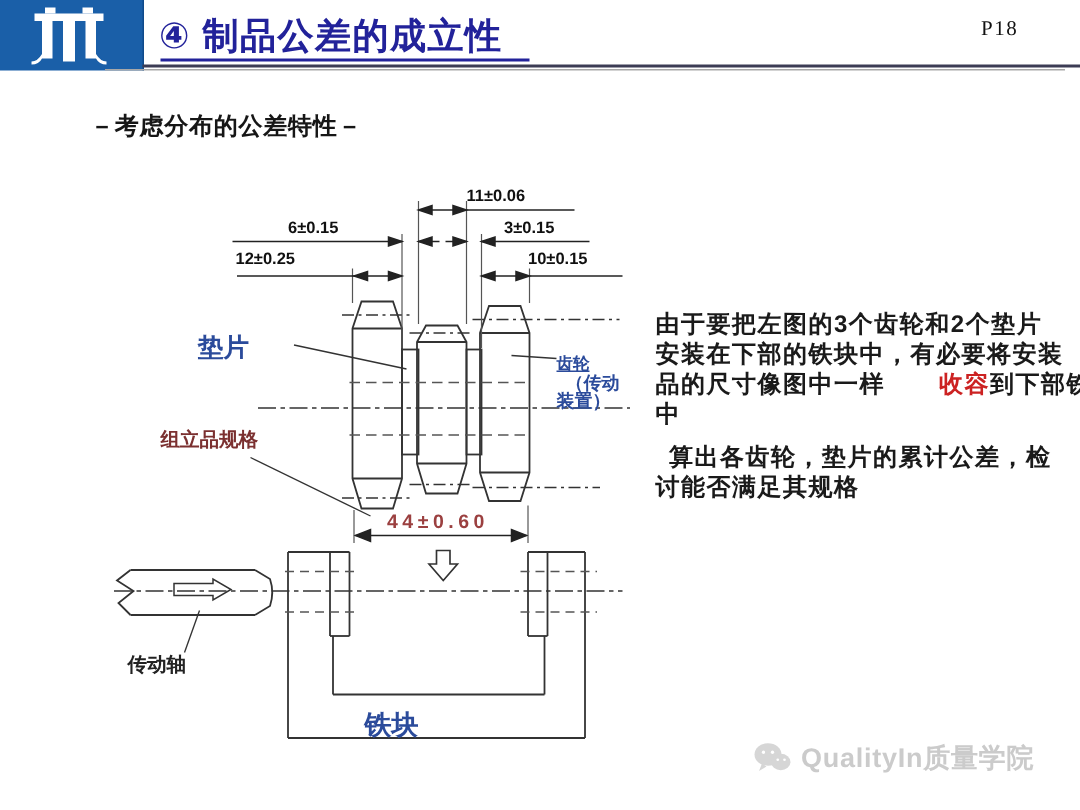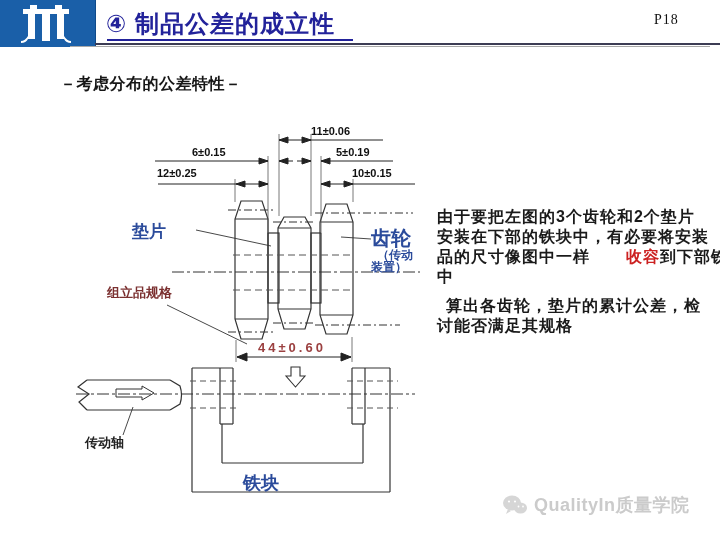--- a/index.html
+++ b/index.html
@@ -16,21 +16,21 @@
   
   #subtitle{left:60px;top:74px;font-size:16px;font-weight:bold;color:#161616;letter-spacing:.5px;}
   
   #drawing{left:0;top:0;}
   
   .dim{font-size:11px;font-weight:bold;color:#101010;white-space:nowrap;}
   #dim-44{font-size:13px;font-weight:bold;color:#9b4040;letter-spacing:3px;white-space:nowrap;}
   
   .blbl{color:#2b4b9b;font-weight:bold;white-space:nowrap;}
   #lbl-spacer{left:132px;top:220px;font-size:17px;}
-  #lbl-gear{left:371px;top:225px;font-size:20px;}
+  #lbl-gear{left:371px;top:235px;font-size:11px;text-decoration:underline;}
   #lbl-gear-sub1{left:377px;top:247px;font-size:12px;}
   #lbl-gear-sub2{left:371px;top:259px;font-size:12px;}
   #lbl-block{left:243px;top:471px;font-size:18px;}
   #lbl-spec{left:107px;top:284px;font-size:13px;font-weight:bold;color:#7b3030;white-space:nowrap;}
   #lbl-shaft{left:85px;top:434px;font-size:13px;font-weight:bold;color:#222;white-space:nowrap;}
   
   #desc{left:437px;top:207px;width:268px;color:#1a1a1a;font-size:16px;font-weight:bold;letter-spacing:1px;line-height:20px;}
   #desc .ln{white-space:nowrap;}
   #desc .para2{margin-top:9px;}
   #desc .indent{padding-left:9px;}
@@ -175,21 +175,21 @@
   <div id="page-title" class="abs">④ 制品公差的成立性</div>
   <div id="title-underline" class="abs"></div>
   <div id="header-rule" class="abs"></div>
   <div id="header-rule-shadow" class="abs"></div>
   <div id="page-num" class="abs">P18</div>
 
   <div id="subtitle" class="abs">－考虑分布的公差特性－</div>
 
   <div class="abs dim" style="left:311px;top:125px;">11±0.06</div>
   <div class="abs dim" style="left:192px;top:146px;">6±0.15</div>
-  <div class="abs dim" style="left:336px;top:146px;">5±0.19</div>
+  <div class="abs dim" style="left:336px;top:146px;">3±0.15</div>
   <div class="abs dim" style="left:157px;top:167px;">12±0.25</div>
   <div class="abs dim" style="left:352px;top:167px;">10±0.15</div>
   <div id="dim-44" class="abs" style="left:258px;top:340px;">44±0.60</div>
 
   <div id="lbl-spacer" class="abs blbl">垫片</div>
   <div id="lbl-gear" class="abs blbl">齿轮</div>
   <div id="lbl-gear-sub1" class="abs blbl">（传动</div>
   <div id="lbl-gear-sub2" class="abs blbl">装置）</div>
   <div id="lbl-spec" class="abs">组立品规格</div>
   <div id="lbl-shaft" class="abs">传动轴</div>

